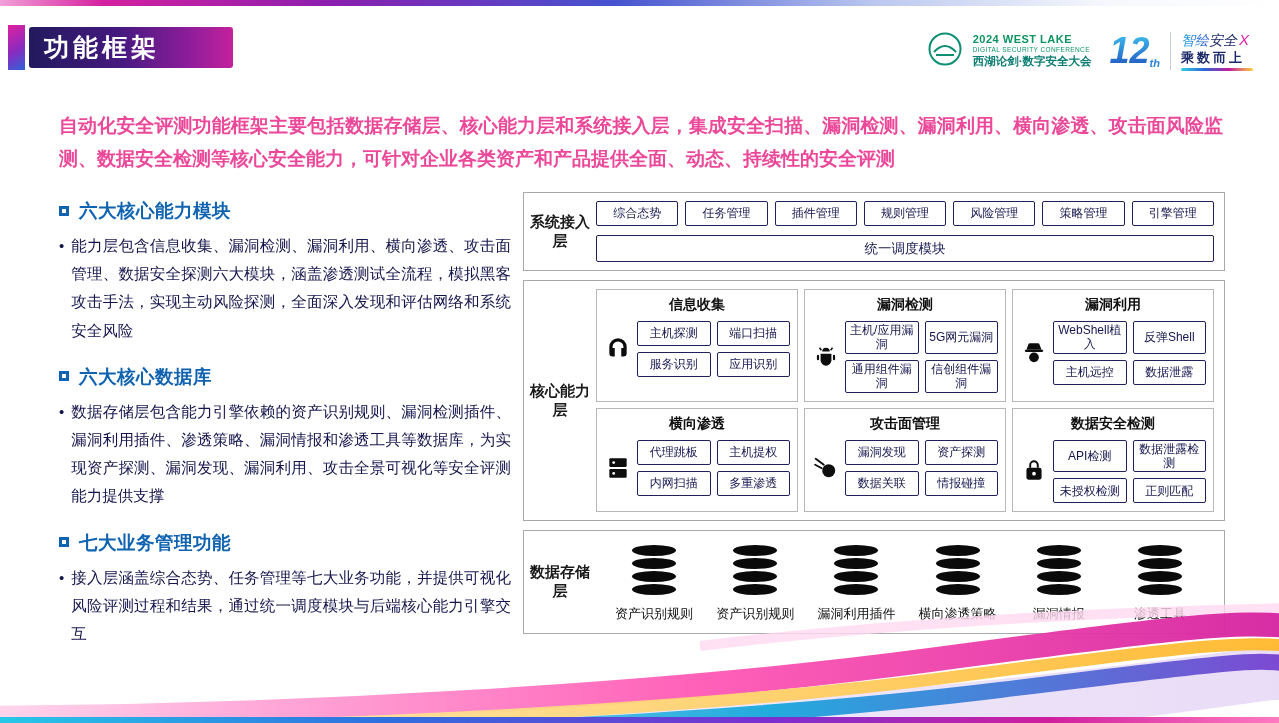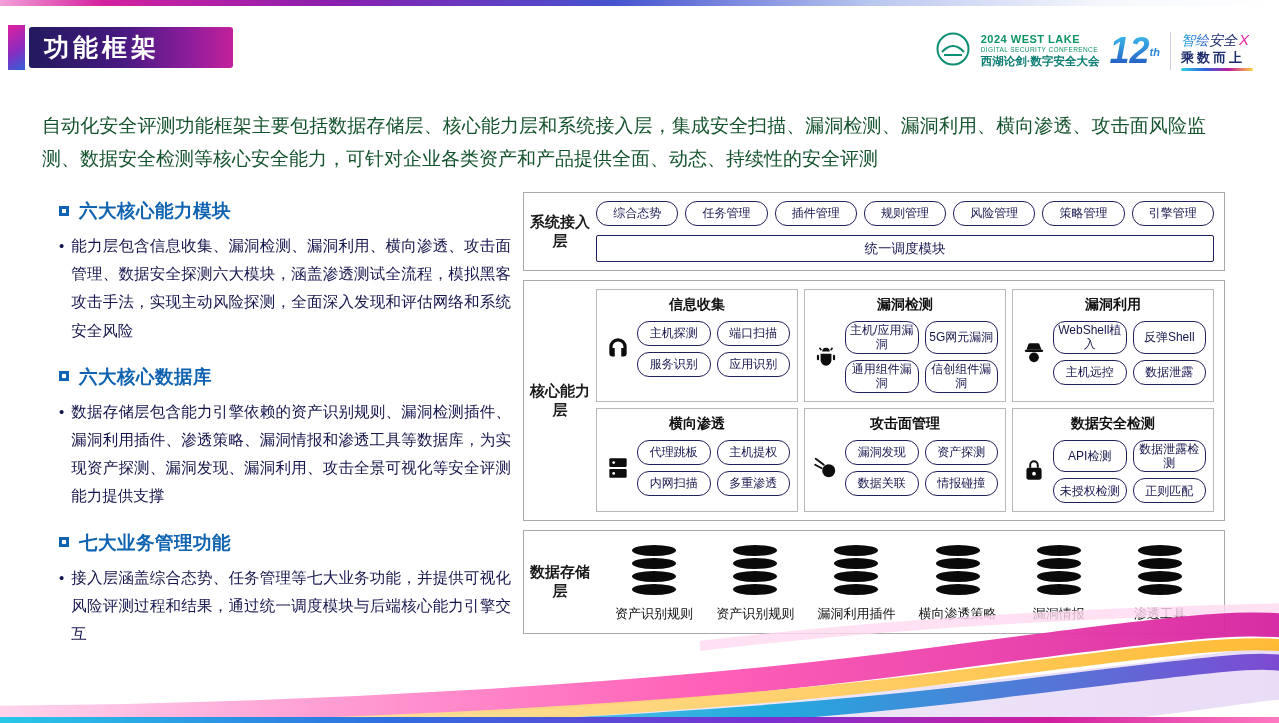--- a/index.html
+++ b/index.html
@@ -25,59 +25,59 @@
     border-radius:3px; display:flex; align-items:center; padding-left:15px;
   }
   .title-text{ color:#fff; font-size:25px; font-weight:bold; letter-spacing:4px; }
 
   
   .logos{ position:absolute; top:26px; right:26px; display:flex; align-items:center; gap:10px; height:50px; }
   .conf-text{ display:flex; flex-direction:column; line-height:1.15; }
   .conf-l1{ color:#0c9461; font-weight:bold; font-size:11px; letter-spacing:.5px; }
   .conf-l2{ color:#0c9461; font-size:6.5px; letter-spacing:.4px; }
   .conf-l3{ color:#0b7d72; font-weight:bold; font-size:11.5px; margin-top:2px; }
-  .edition{ display:flex; align-items:center; }
+  .edition{ display:flex; align-items:flex-end;margin-left:8px; }
   .edition-num{
     font-size:36px; font-weight:bold; font-style:italic; line-height:1;
     background:linear-gradient(180deg,#3fc0ec,#1f51c0);
     -webkit-background-clip:text; background-clip:text; color:transparent;
   }
   .edition-th{ font-size:11px; color:#2a86d8; font-style:italic; font-weight:bold; margin-top:2px; }
   .vdiv{ width:1px; height:38px; background:#c9cfe0; }
   .slogan{ display:flex; flex-direction:column; line-height:1.25; }
   .slogan-l1{ font-size:14px; font-weight:normal; font-style:italic; white-space:nowrap; }
   .slogan-zh{ background:linear-gradient(90deg,#1fa8e0,#2f55c8); -webkit-background-clip:text; background-clip:text; color:transparent; }
   .slogan-aq{ color:#1b2a6b; }
   .slogan-x{ color:#e0219f; margin-left:2px; font-size:15px; }
   .slogan-l2{ font-size:13px; font-weight:bold; color:#1b2a6b; letter-spacing:3px; }
   .slogan-bar{ height:3px; width:72px; border-radius:2px; margin-top:2px;
     background:linear-gradient(90deg,#2fd0e8,#2f62d8,#c21e9e,#ffd23e); }
 
   
   .intro{
-    position:absolute; left:42px; top:110px; width:1164px;
-    font-size:19px; line-height:1.72; font-weight:400; color:#14532d; text-align:justify;
+    position:absolute; left:59px; top:110px; width:1164px;
+    font-size:19px; line-height:1.72; font-weight:700; color:#ec4899; text-align:justify;
   }
 
   
   .left-col{ position:absolute; left:59px; top:198px; width:452px; }
   .sec-head{ display:flex; align-items:center; gap:10px; margin-bottom:9px; }
   .sq{ width:10px; height:10px; border:3px solid #0f63b0; flex:0 0 auto; }
   .sec-title{ font-size:18.5px; font-weight:bold; color:#0f63b0; letter-spacing:.5px; }
   .sec-body{ display:flex; gap:7px; margin-bottom:19px; }
   .dot{ color:#15154d; font-size:15px; line-height:1.82; }
   .sec-text{ margin:0; font-size:15.5px; line-height:1.82; color:#15154d; text-align:justify; font-weight:500; flex:1; }
 
   
   .diagram{ position:absolute; left:523px; top:192px; width:702px; }
   .layer{ border:1px solid #a9a9a9; background:#fff; display:flex; align-items:center; margin-bottom:9px; }
   .layer-label{ width:72px; flex:0 0 72px; text-align:center; font-weight:bold; font-size:15px; color:#1a1a1a; }
   .layer-content{ flex:1; padding:8px 10px 8px 0; }
   .chip{
-    border:1.5px solid #20205a; border-radius:12px; background:#fff; color:#16164e;
+    border:1.5px solid #20205a; border-radius:2px; background:#fff; color:#16164e;
     font-size:12px; display:flex; align-items:center; justify-content:center;
     text-align:center; line-height:1.2; min-height:25px; padding:1px 2px;
   }
   .access-grid{ display:grid; grid-template-columns:repeat(7,1fr); gap:7px; margin-bottom:9px; }
   .scheduler{
     border:1.5px solid #20205a; border-radius:2px; height:27px; display:flex;
     align-items:center; justify-content:center; font-size:13.5px; color:#16164e;
   }
   .cap-grid{ display:grid; grid-template-columns:repeat(3,1fr); gap:6px; }
   .module{ border:1px solid #b8b8b8; background:#fff; padding:6px 7px 8px; }

